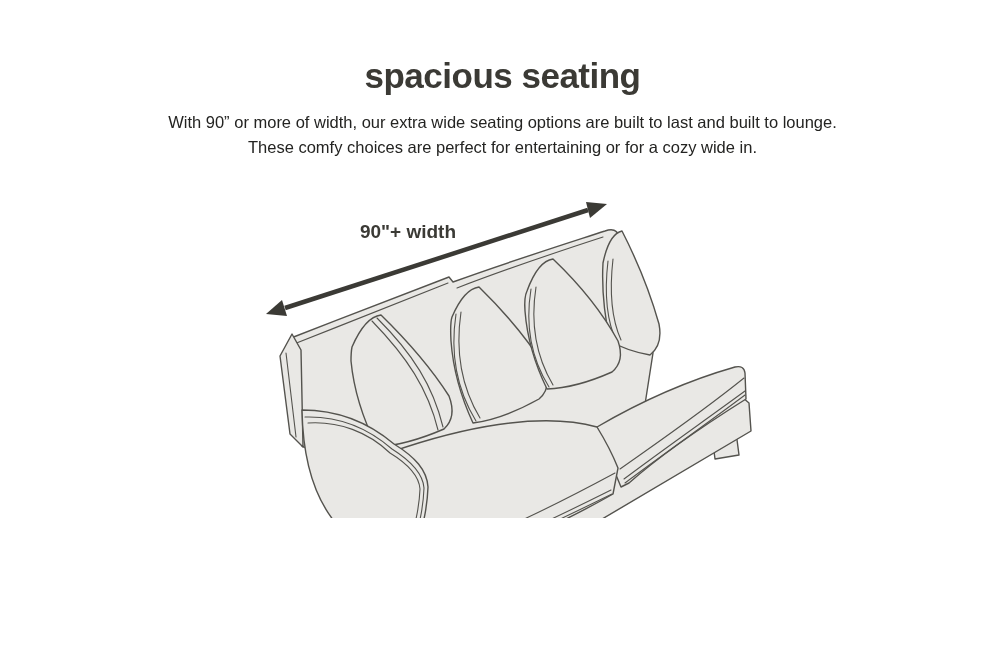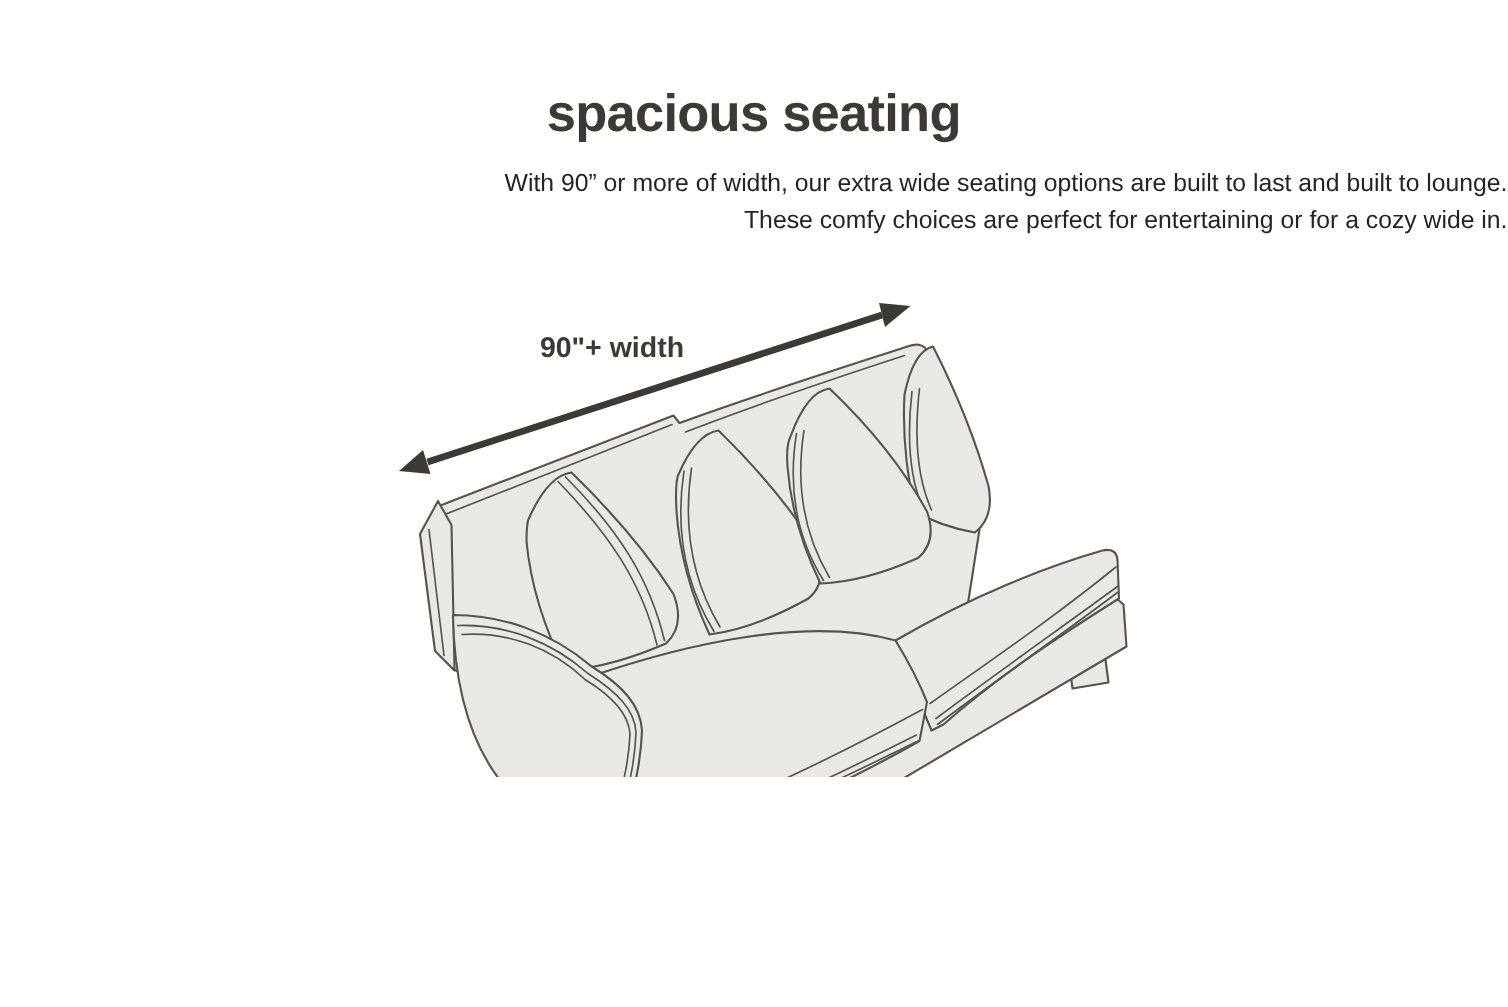--- a/index.html
+++ b/index.html
@@ -20,21 +20,20 @@
     line-height:40px;
     font-weight:bold;
     letter-spacing:-0.5px;
     color:#3b3a35;
   }
   .desc{
     margin:0;
     font-size:16.5px;
     line-height:25px;
     color:#242422;
-    text-align:right;
   }
   .art{
     position:absolute;left:0;top:0;width:1005px;height:671px;
   }
   .dim-label{
     font-family:"Liberation Sans", sans-serif;
     font-size:19px;
     font-weight:bold;
   }
 </style>

